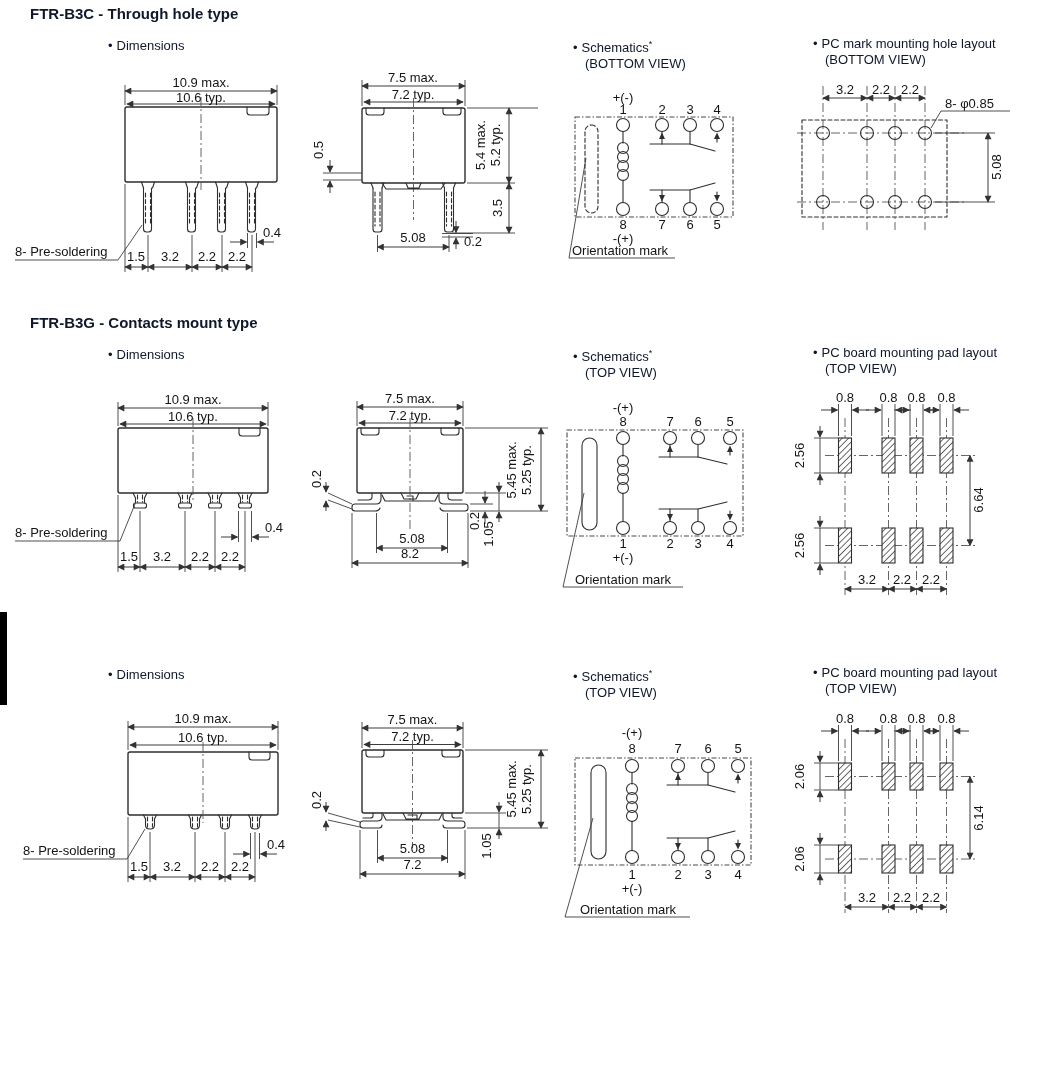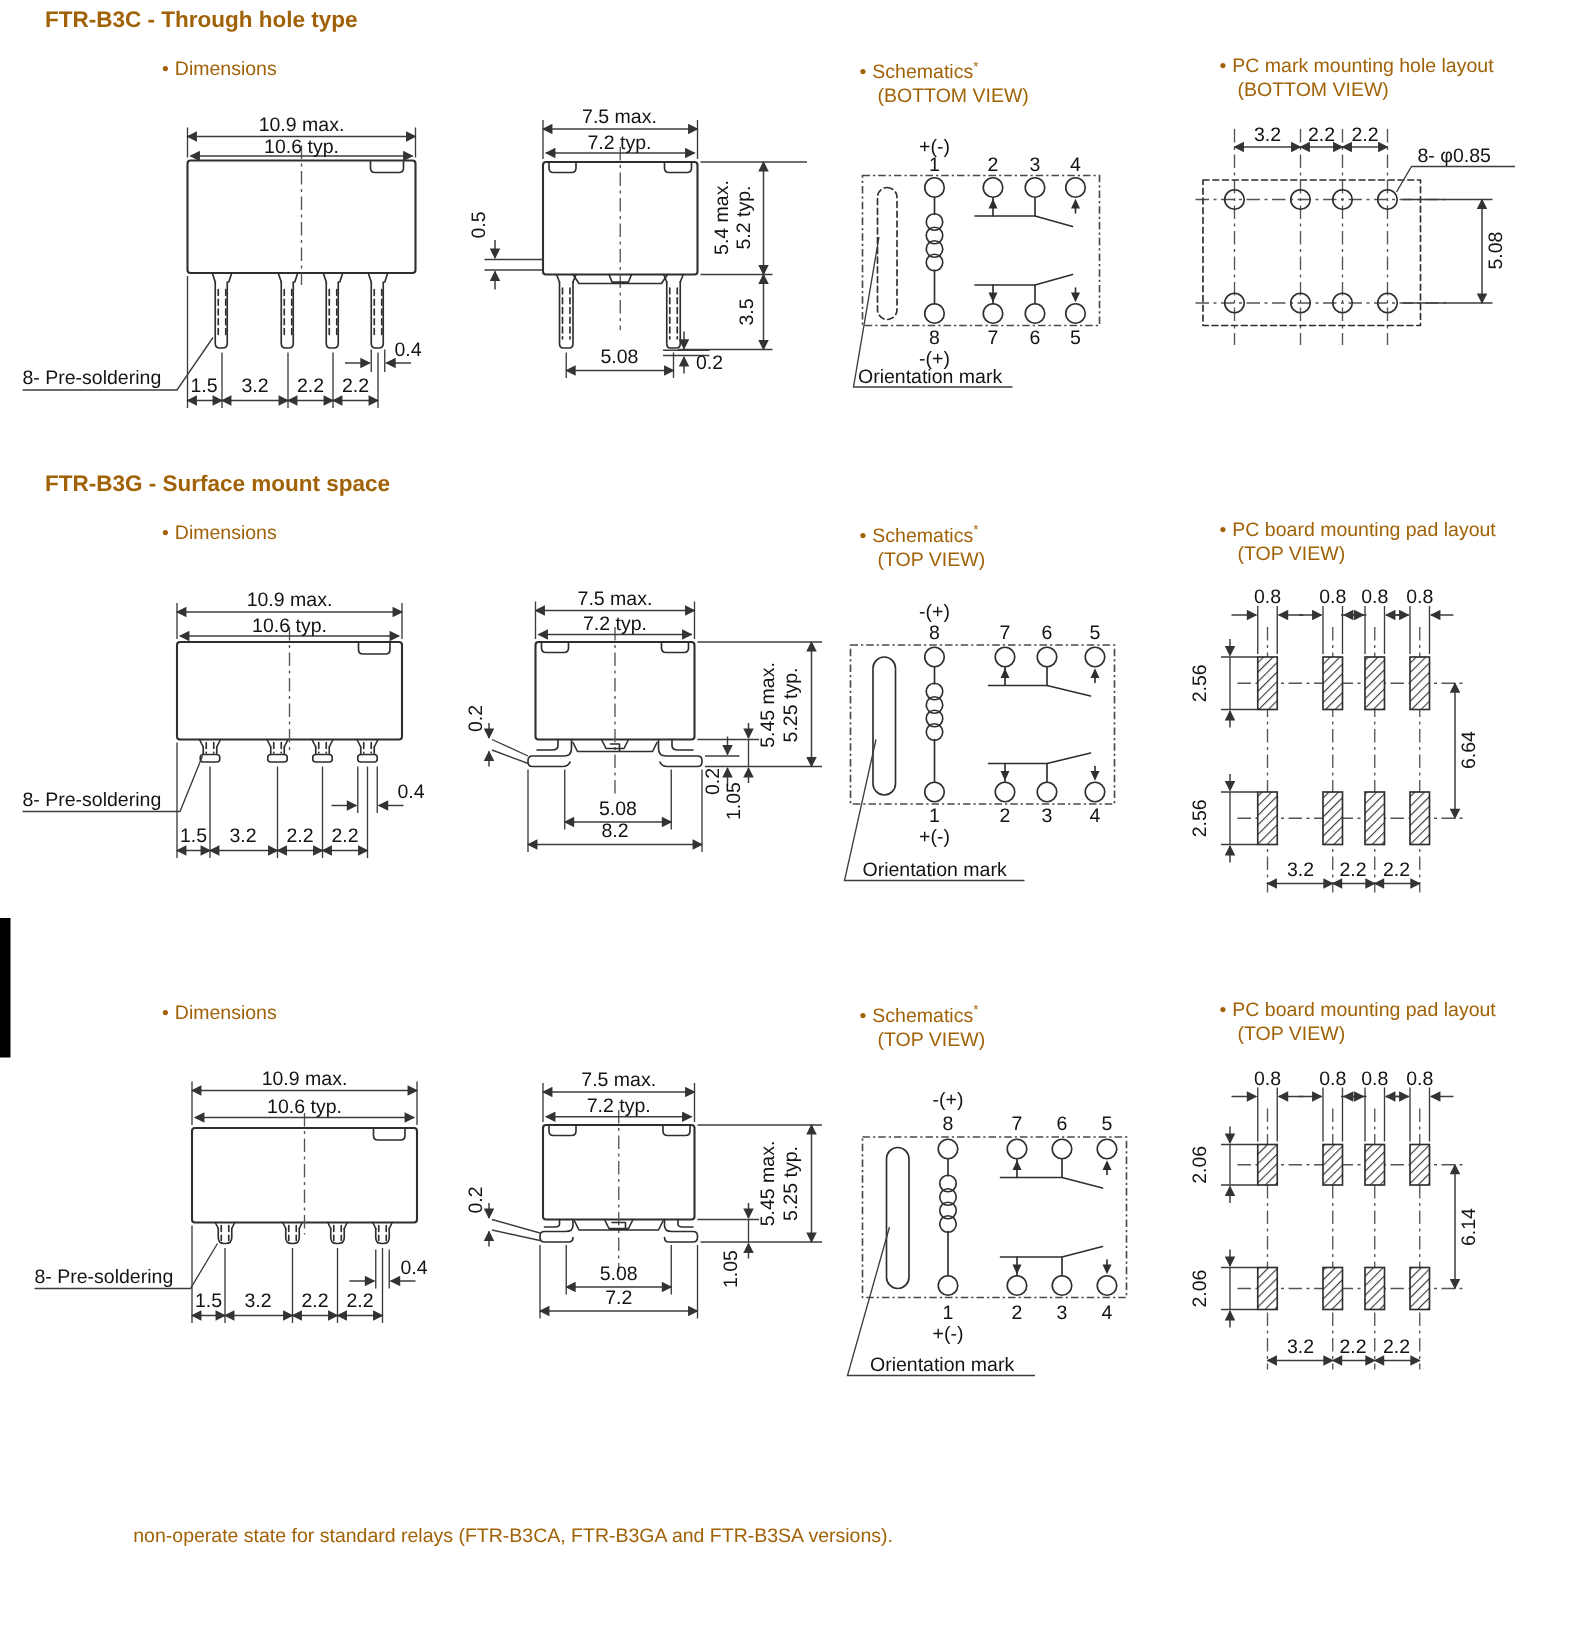--- a/index.html
+++ b/index.html
@@ -1,17 +1,17 @@
 <!DOCTYPE html>
 <html><head>
 <meta charset="utf-8">
 <style>
   html,body{margin:0;padding:0;background:#fff;}
   #page{position:relative;width:1057px;height:1092px;background:#fff;overflow:hidden;
-        font-family:"Liberation Sans","DejaVu Sans",sans-serif;color:#a16207;}
+        font-family:"Liberation Sans","DejaVu Sans",sans-serif;color:#0f172a;}
   .abs{position:absolute;}
   .sec-title{font-size:15px;font-weight:bold;white-space:nowrap;}
   .bullet{font-size:13px;white-space:nowrap;line-height:16px;}
   .bullet .dot{margin-right:4px;}
   .bullet sup{font-size:9px;}
   .subline{font-size:13px;white-space:nowrap;line-height:16px;margin-left:12px;}
   .notes{font-size:13px;line-height:18.5px;white-space:pre-wrap;}
   .unitnotes{font-size:13px;line-height:18.5px;white-space:pre;}
   .blackbar{background:#000;}
   svg{position:absolute;overflow:visible;}
@@ -250,21 +250,21 @@
       <text x="115" y="16" text-anchor="middle">2.2</text>
       <text x="150" y="30">8- φ0.85</text>
       <path class="x" d="M215,33 H146 L136,50"></path>
       <line class="x" x1="140" y1="55" x2="200" y2="55"></line>
         <line class="x" x1="140" y1="124" x2="200" y2="124"></line>
       <line class="d" x1="193" y1="55" x2="193" y2="124" marker-start="url(#ah)" marker-end="url(#ah)"></line>
       <text transform="rotate(-90 206 89)" x="206" y="89" text-anchor="middle">5.08</text>
     </g>
   </svg>
 
-  <div class="abs sec-title" style="left:30px;top:314px">FTR-B3G - Surface mount space</div>
+  <div class="abs sec-title" style="left:30px;top:314px">FTR-B3G - Contacts mount type</div>
 
   <div class="abs bullet" style="left:108px;top:347px">
     <span class="dot">•</span><span>Dimensions</span>
   </div>
   <div class="abs" style="left:573px;top:345px">
     <div class="bullet"><span class="dot">•</span><span>Schematics</span><sup>*</sup></div>
     <div class="subline">(TOP VIEW)</div>
   </div>
   <div class="abs" style="left:813px;top:345px">
     <div class="bullet"><span class="dot">•</span><span>PC board mounting pad layout</span></div>
@@ -726,21 +726,20 @@
       <line class="d" x1="55" y1="204" x2="98.5" y2="204" marker-start="url(#ah)" marker-end="url(#ah)"></line>
       <line class="d" x1="98.5" y1="204" x2="126.5" y2="204" marker-start="url(#ah)" marker-end="url(#ah)"></line>
       <line class="d" x1="126.5" y1="204" x2="156.5" y2="204" marker-start="url(#ah)" marker-end="url(#ah)"></line>
       <text x="77" y="199" text-anchor="middle">3.2</text>
       <text x="112" y="199" text-anchor="middle">2.2</text>
       <text x="141" y="199" text-anchor="middle">2.2</text>
     </g>
   </svg>
 
   <div class="abs notes" style="left:78px;top:978px;width:760px">
-    <div>   non-operate state for standard relays (FTR-B3CA, FTR-B3GA and FTR-B3SA versions).</div>
     
     
     
     
   </div>
   <div class="abs unitnotes" style="left:900px;top:1052px">
     <div>Unit: mm</div>
     
   </div>
 

